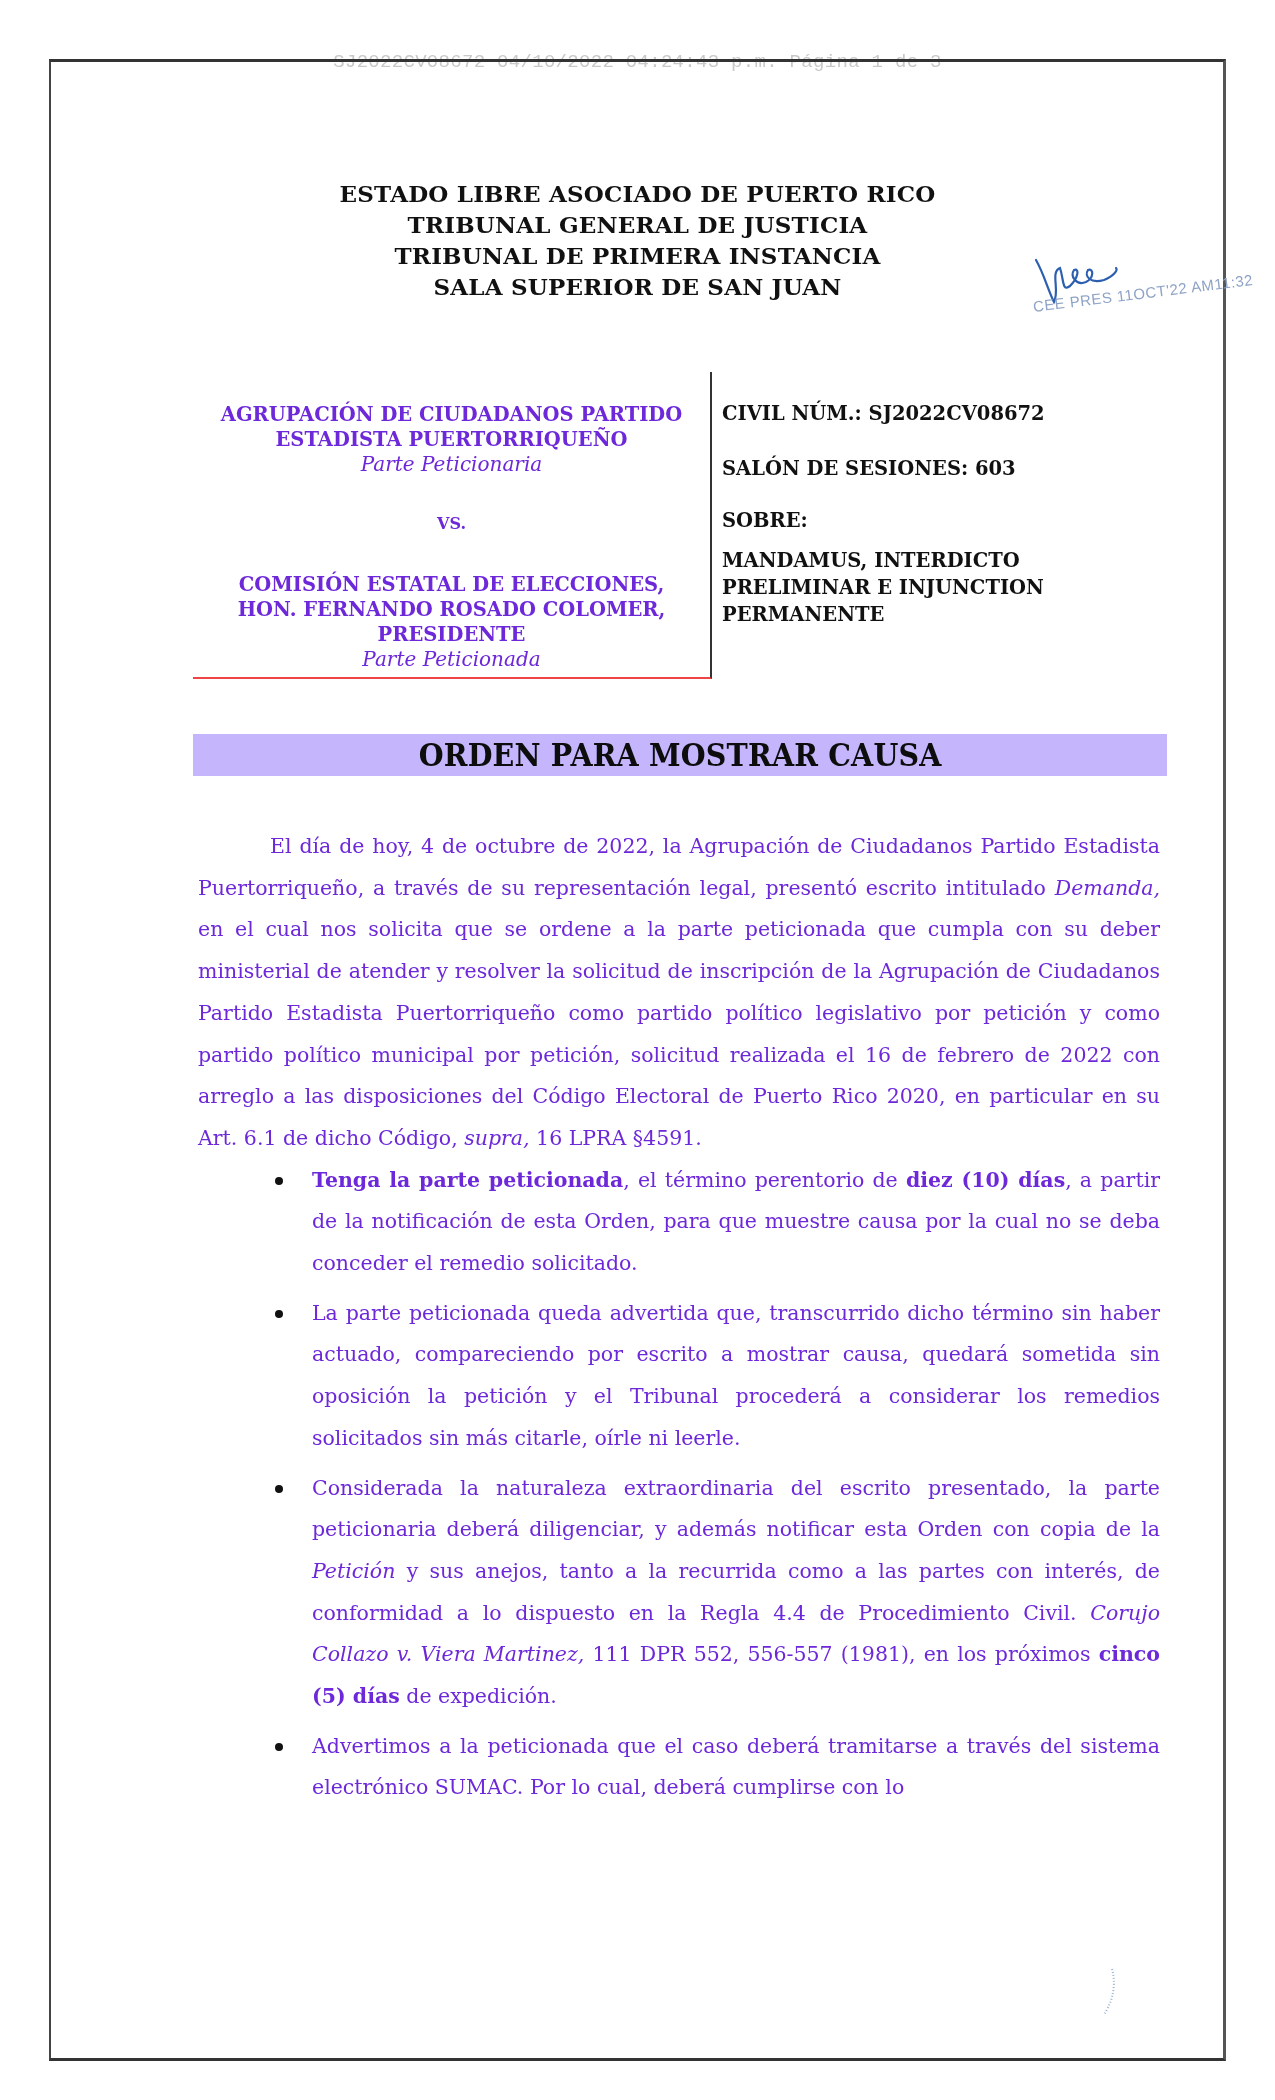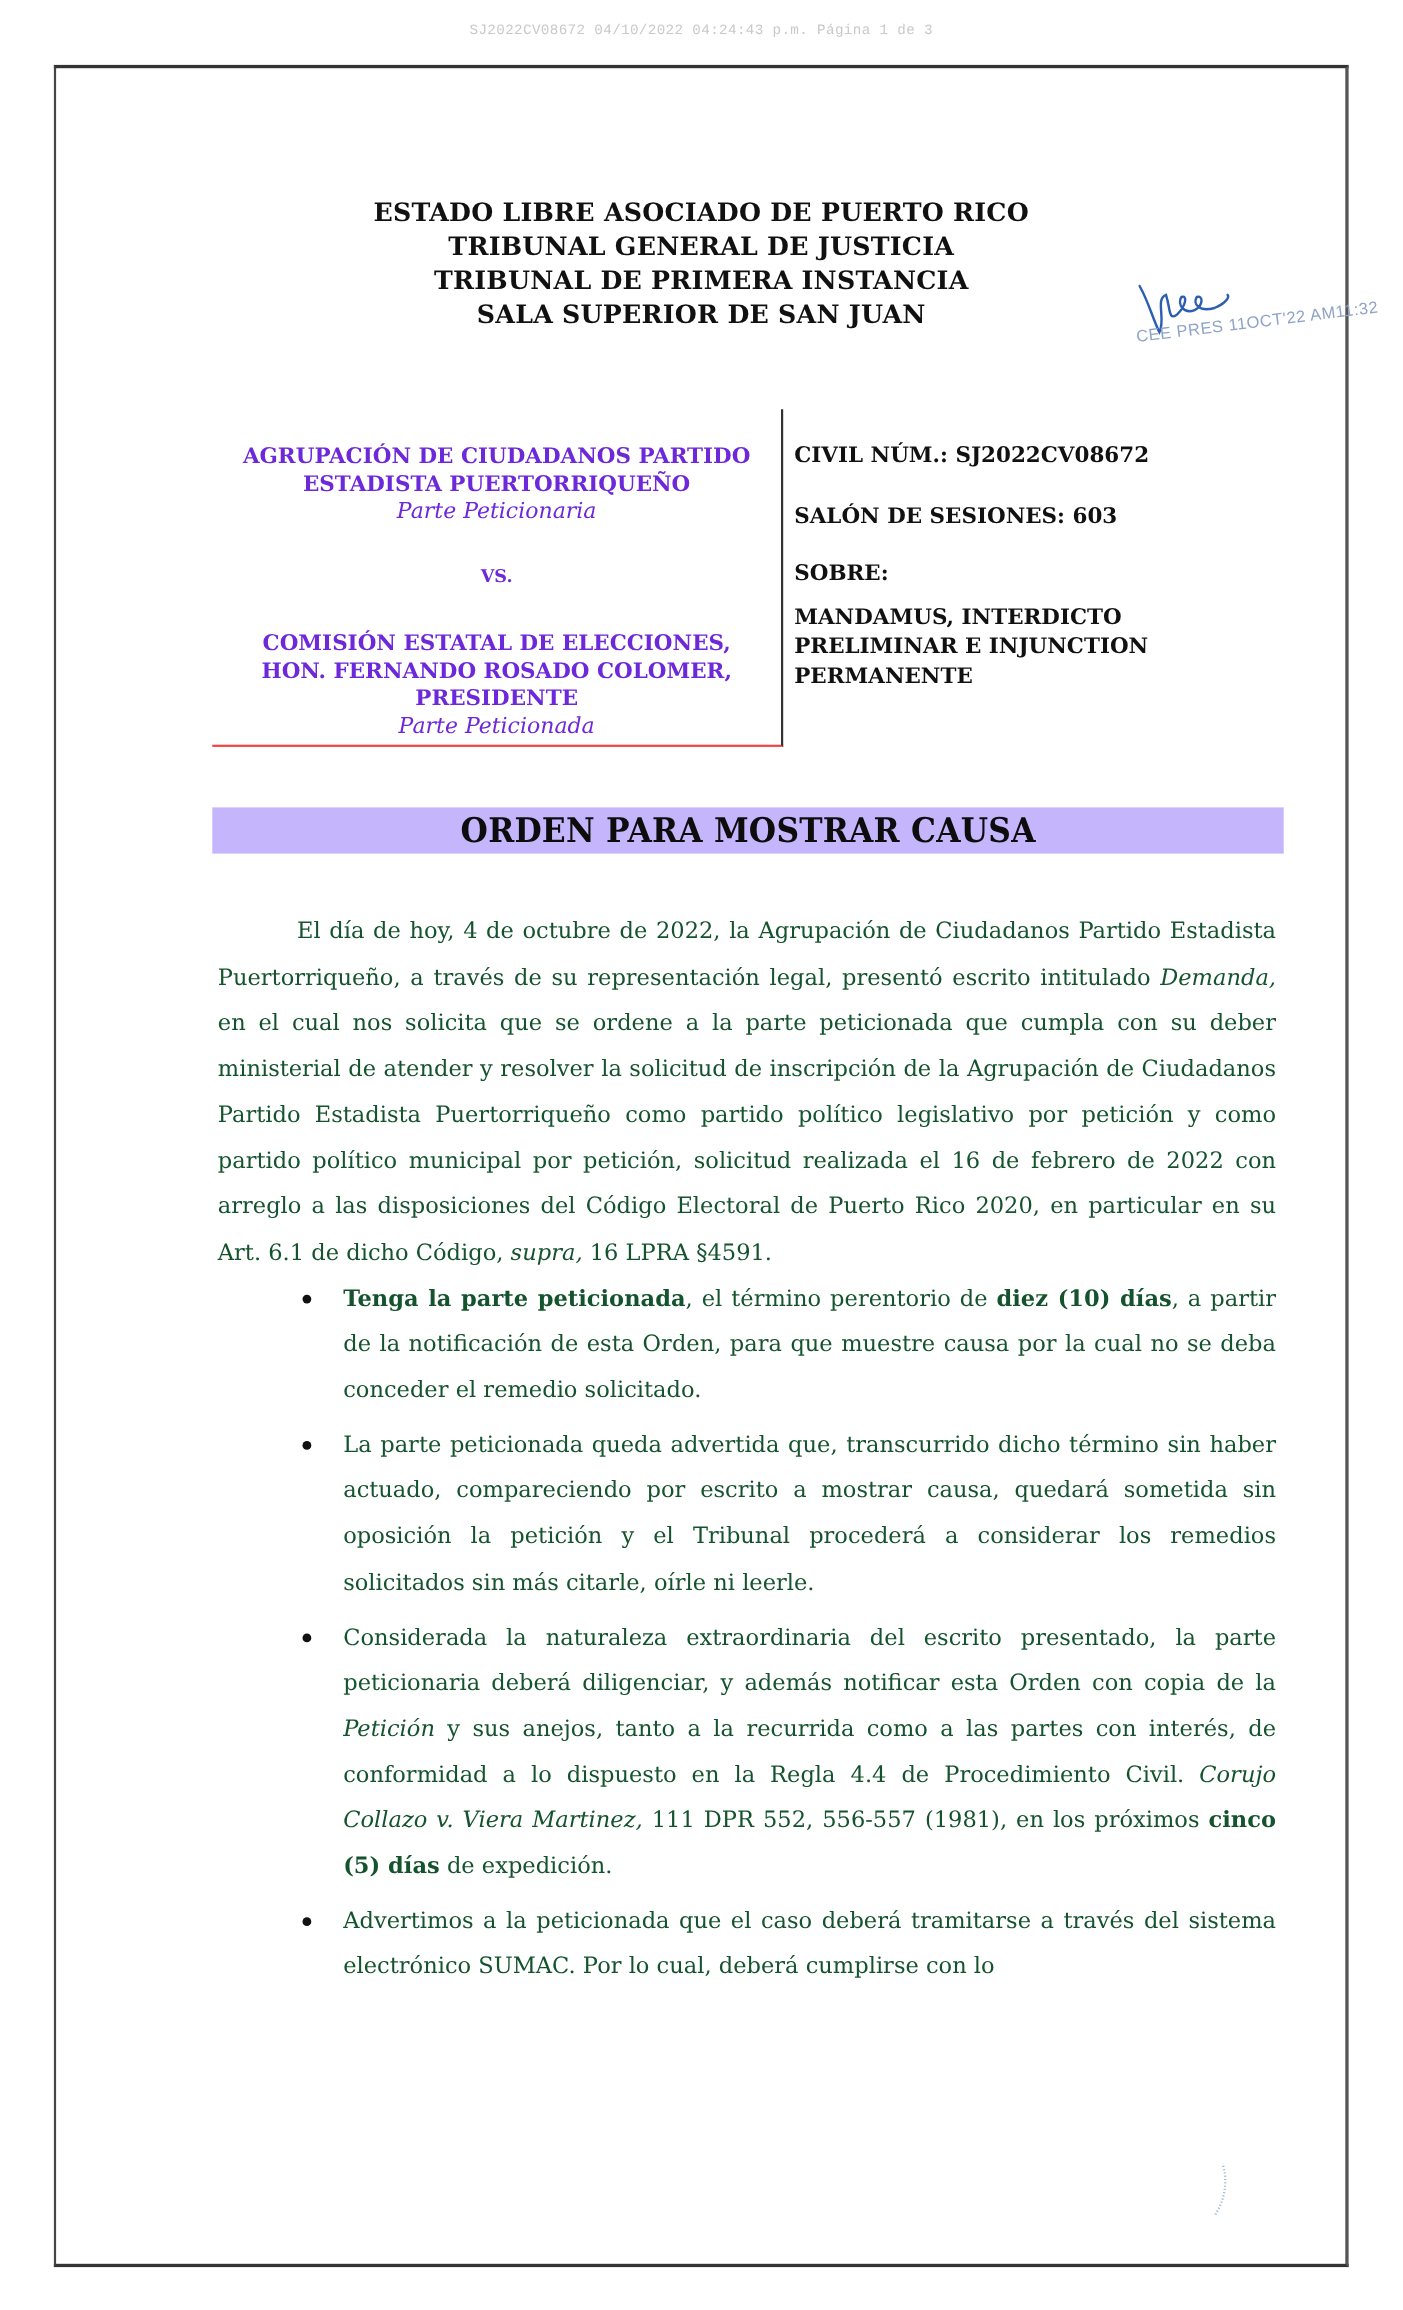--- a/index.html
+++ b/index.html
@@ -1,23 +1,23 @@
 <!DOCTYPE html>
 <html><head>
 <meta charset="utf-8">
 <style>
   html, body { margin: 0; padding: 0; background: #ffffff; }
   body {
     width: 1275px; height: 2100px; position: relative; overflow: hidden;
     font-family: "DejaVu Serif", "Liberation Serif", serif; color: #1a1a1a;
   }
   .scan-header {
-    position: absolute; top: 20px; left: 0; width: 1275px; text-align: center;
+    position: absolute; top: 51px; left: 0; width: 1275px; text-align: center;
     font-family: "Liberation Mono", "DejaVu Sans Mono", monospace;
-    font-size: 13px; color: #c9c9c9; letter-spacing: 0.3px;
+    font-size: 19px; color: #c9c9c9; letter-spacing: 0.3px;
   }
   .page-frame {
     position: absolute; left: 49px; top: 59px; width: 1177px; height: 2002px;
     border-top: 3px solid #333; border-left: 2px solid #444;
     border-right: 3px solid #555; border-bottom: 3px solid #333;
     box-sizing: border-box;
   }
   .court-header {
     position: absolute; top: 178px; left: 0; width: 1275px; text-align: center;
     font-family: "DejaVu Serif", serif; font-weight: bold; font-size: 23px;
@@ -62,21 +62,21 @@
     background: #c4b5fd; text-align: center;
   }
   .title-banner span {
     display: inline-block; font-family: "DejaVu Serif", serif; font-weight: bold;
     font-size: 31px; line-height: 42px; color: #0d0d0d; transform: scaleX(0.92);
     letter-spacing: 0.2px;
   }
   .body {
     position: absolute; left: 198px; top: 826px; width: 962px;
     font-family: "DejaVu Serif", "Liberation Serif", serif; font-size: 20.5px;
-    line-height: 41.7px; color: #14532d; text-align: justify;
+    line-height: 41.7px; color: #6d28d9; text-align: justify;
   }
   .body p { margin: 0; text-indent: 72px; }
   .body p + p { margin-top: 0; }
   .bullets { list-style: none; margin: 0; padding: 0; }
   .bullets li { position: relative; padding-left: 114px; margin: 0; }
   .bullets li + li { margin-top: 8px; }
   .bullets li .dot {
     position: absolute; left: 77px; top: 17px; width: 8px; height: 8px;
     border-radius: 50%; background: #111;
   }

